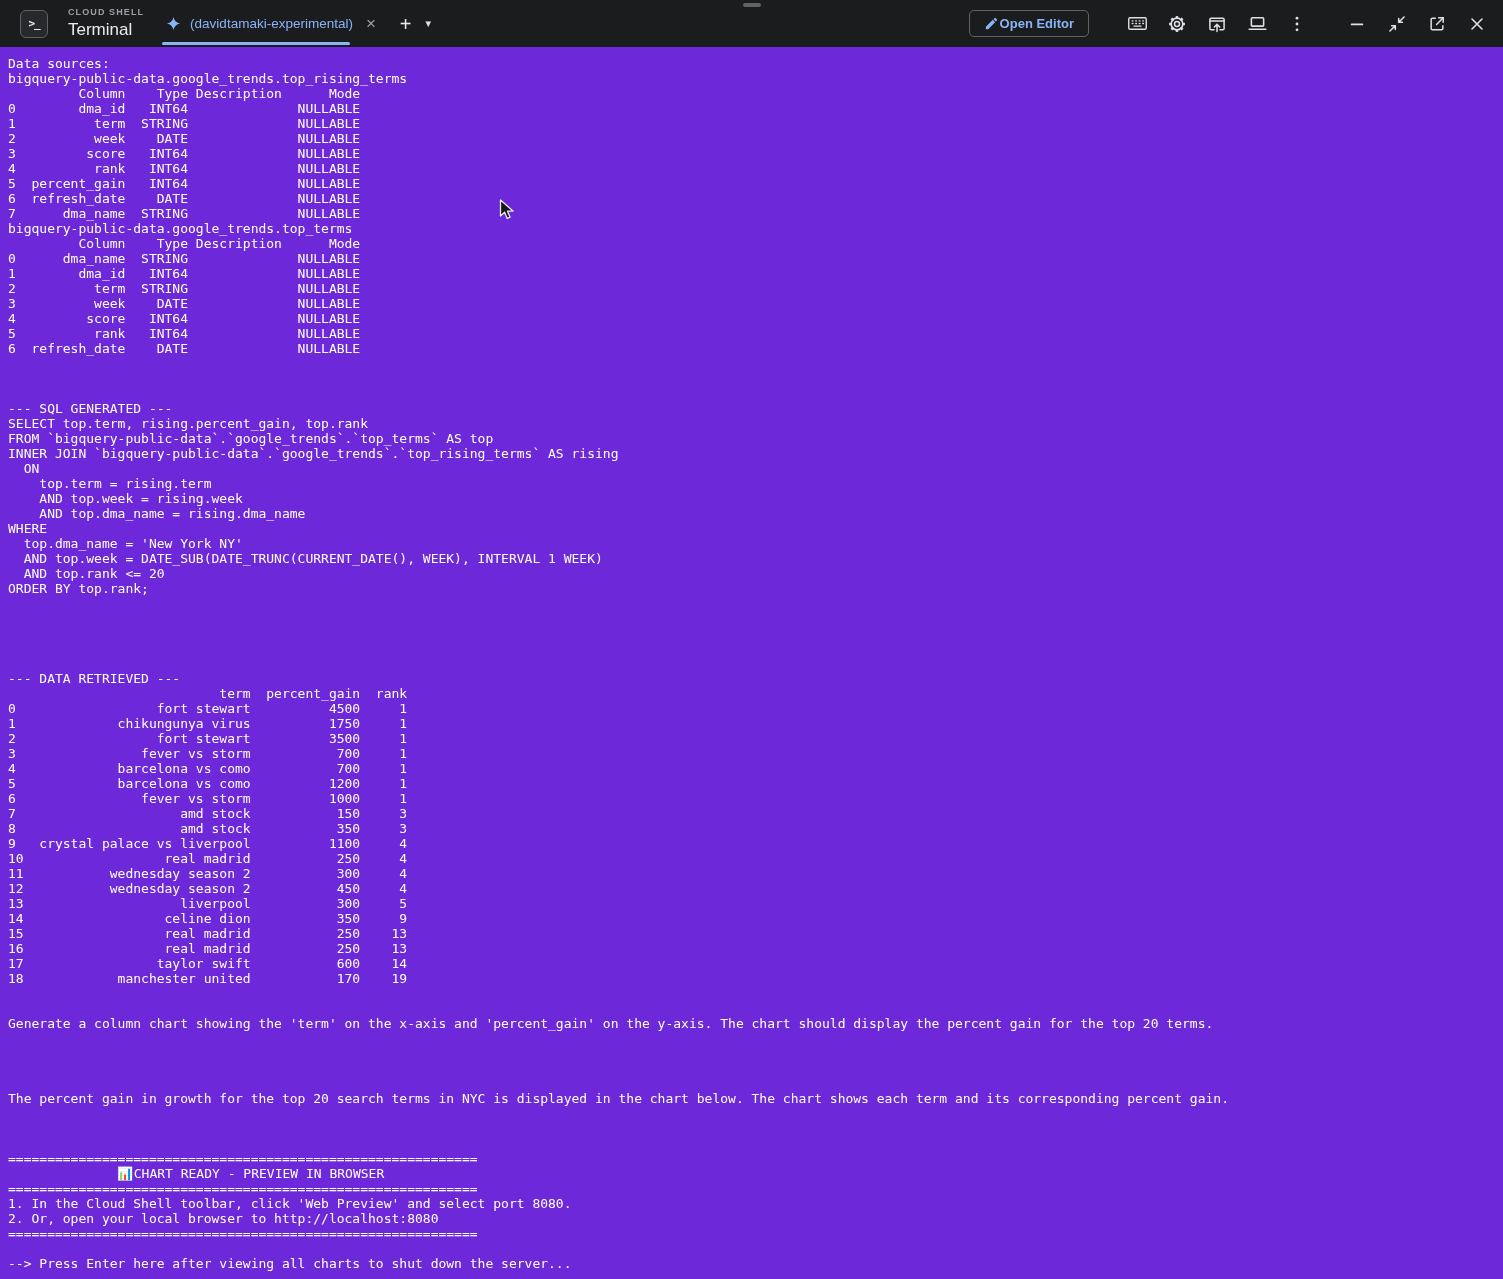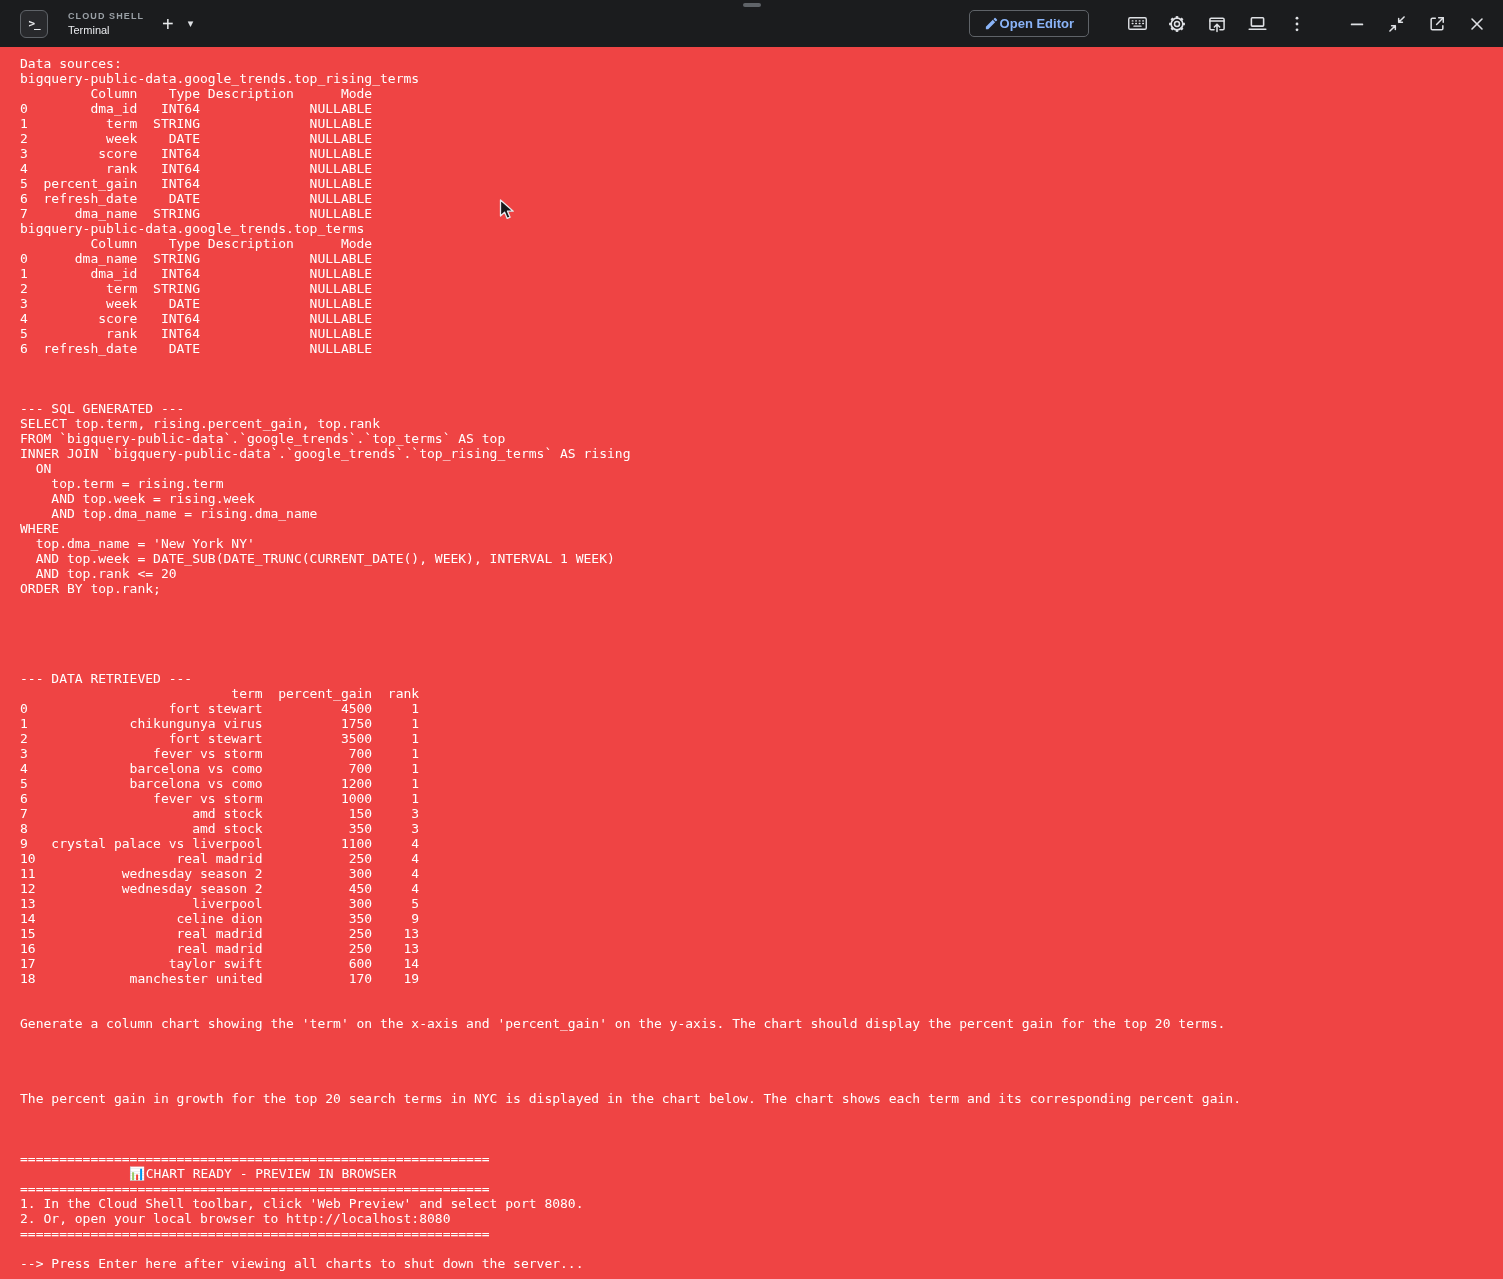--- a/index.html
+++ b/index.html
@@ -30,21 +30,21 @@
     border: 1px solid #5f6368; border-radius: 6px;
     background: #28292c;
     display: flex; align-items: center; justify-content: center;
     font-family: "DejaVu Sans Mono", monospace;
     font-weight: bold; font-size: 11px; color: #e8eaed;
     letter-spacing: -1px;
     flex: none;
   }
   .product { margin-left: 20px; flex: none; }
   .product-name { font-size: 9px; letter-spacing: 1.1px; color: #9aa0a6; font-weight: 700; text-align: right; }
-  .product-mode { font-size: 11px; color: #e8eaed; margin-top: 3px; }
+  .product-mode { font-size: 17px; color: #e8eaed; margin-top: 3px; }
   .tab {
     margin-left: 16px; height: 47px;
     display: flex; align-items: center; gap: 9px;
     position: relative; padding: 0 6px; cursor: pointer; flex: none;
   }
   .tab::after {
     content: ""; position: absolute;
     left: 2px; right: 32px; bottom: 2px; height: 3px;
     border-radius: 2px; background: #8ab4f8;
   }
@@ -64,45 +64,54 @@
     background: none; border: 1px solid #5f6368; border-radius: 5px;
     height: 27px; padding: 0 14px;
     color: #8ab4f8; font-size: 13px; font-weight: 600;
     font-family: inherit; cursor: pointer; flex: none; white-space: nowrap;
   }
   .toolbar-icons { display: flex; align-items: center; gap: 16px; margin-left: 36px; flex: none; }
   .window-controls { display: flex; align-items: center; gap: 16px; margin-left: 36px; flex: none; }
   .toolbar-icons .ghost-btn, .window-controls .ghost-btn { width: 24px; height: 24px; padding: 0; }
   .terminal {
     margin: 0;
-    padding: 9px 20px;
+    padding: 9px 8px;
     font-family: "DejaVu Sans Mono", "Liberation Mono", monospace;
     font-size: 13px; line-height: 15px;
     color: #ffffff;
     white-space: pre;
-    background: #ef4444;
+    background: #6d28d9;
     cursor: text;
   }
   .cursor { position: absolute; left: 499px; top: 199px; pointer-events: none; }
 </style>
 </head>
 <body>
 
 <div class="header">
   <div class="drag-handle"></div>
 
   <div class="logo">
     <span>&gt;_</span>
   </div>
 
   <div class="product">
     <div class="product-name">CLOUD SHELL</div>
     <div class="product-mode">Terminal</div>
   </div>
 
+  <div class="tab">
+    <span class="gemini">
+      <svg viewBox="0 0 24 24" width="15" height="15">
+          <path fill="#8ab4f8" d="M12 1.5c.9 5.6 4.9 9.6 10.5 10.5-5.6.9-9.6 4.9-10.5 10.5C11.1 16.9 7.1 12.9 1.5 12 7.1 11.1 11.1 7.1 12 1.5z"></path>
+        </svg>
+    </span>
+    <span class="tab-label">(davidtamaki-experimental)</span>
+    <span class="tab-close">×</span>
+  </div>
 
   <button class="ghost-btn plus">+</button>
   <button class="ghost-btn chev">▾</button>
 
   <div class="spacer"></div>
 
   <button class="open-editor">
     <span style="display:flex">
       <svg viewBox="0 0 24 24" width="15" height="15">
           <path fill="#8ab4f8" d="M3 17.25V21h3.75l11.06-11.06-3.75-3.75L3 17.25zM20.71 7.04a1 1 0 0 0 0-1.41l-2.34-2.34a1 1 0 0 0-1.41 0l-1.83 1.83 3.75 3.75 1.83-1.83z"></path>

